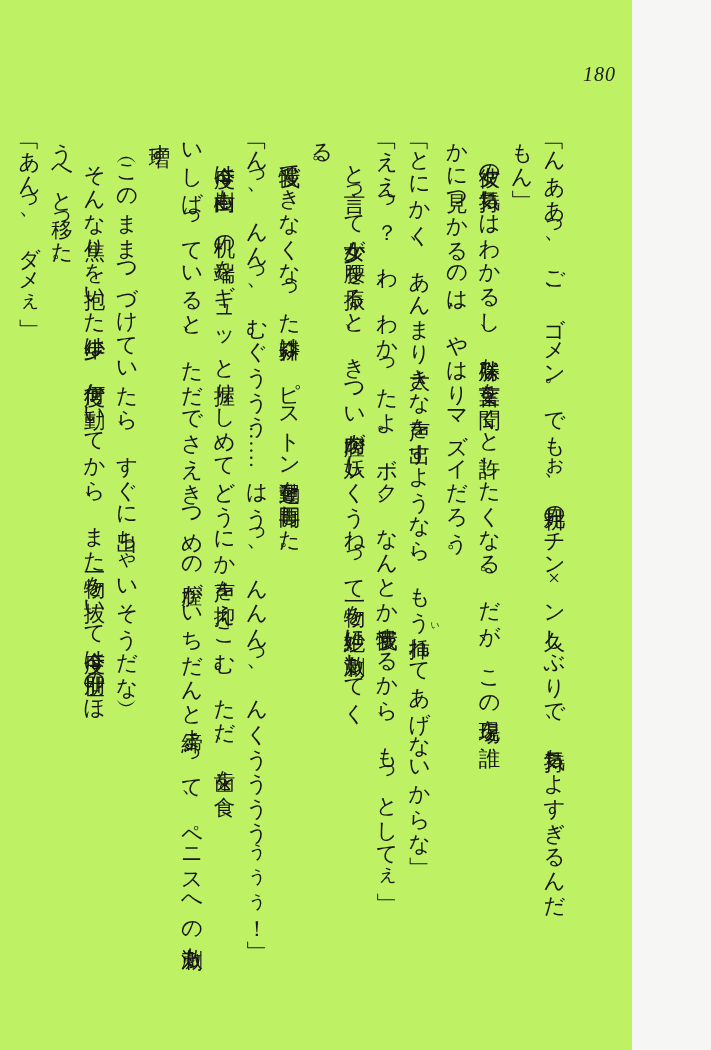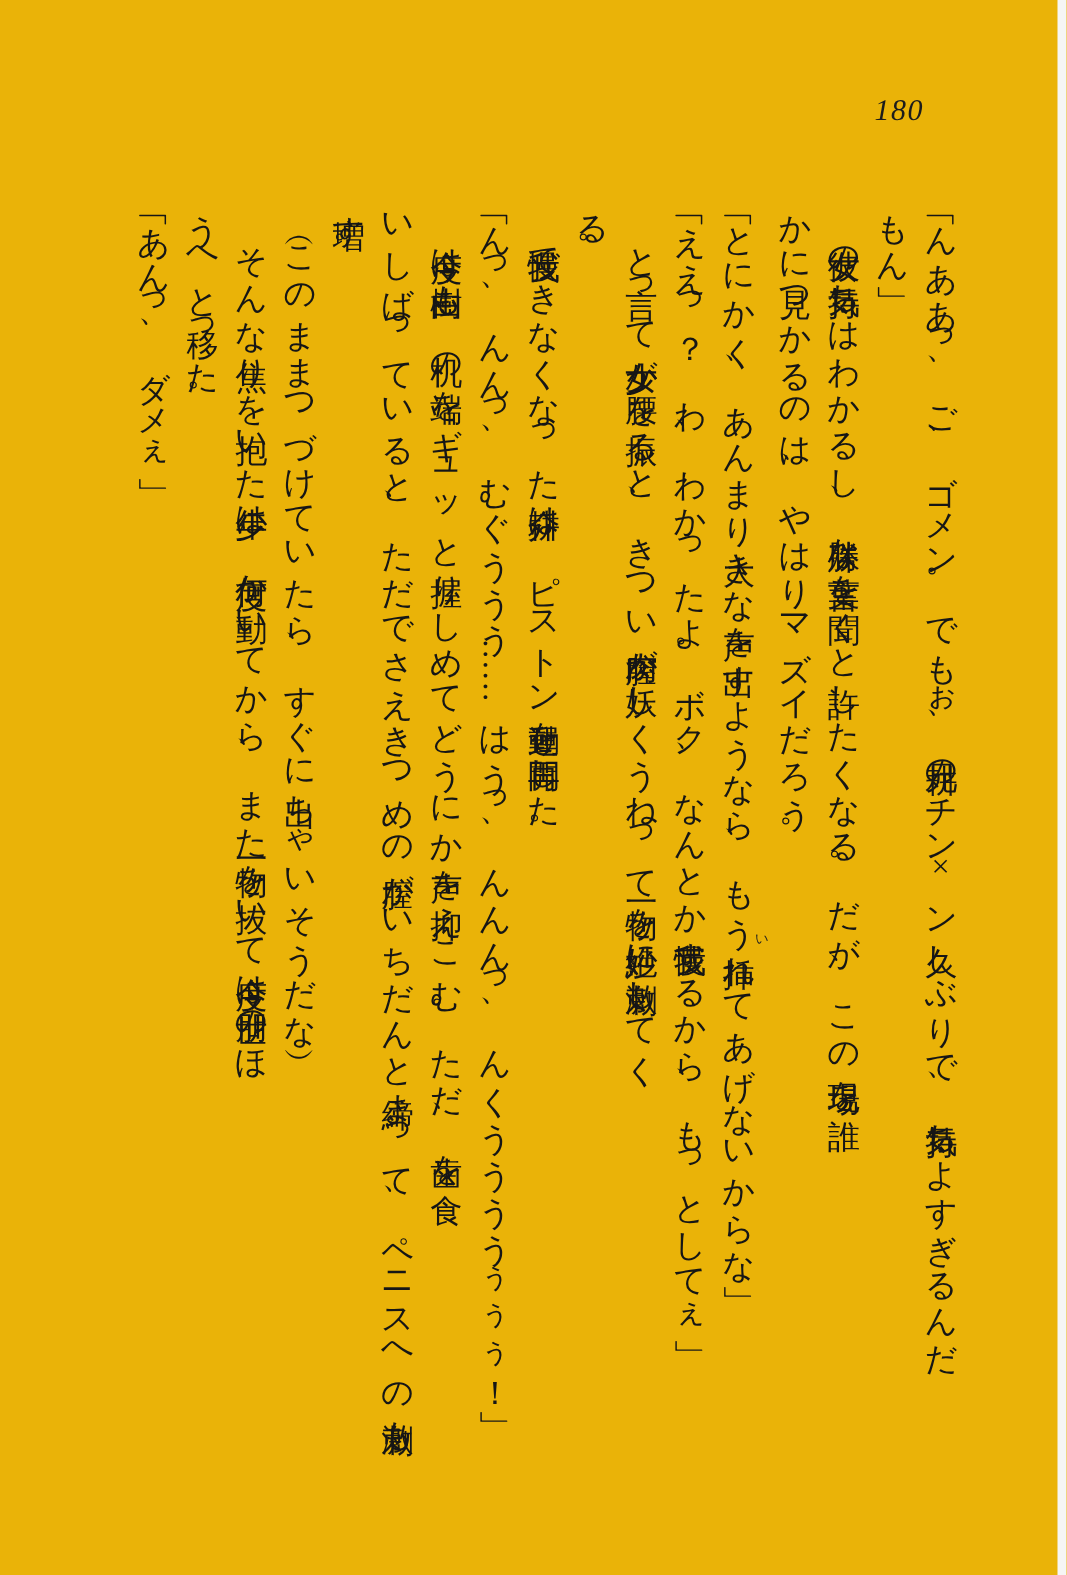--- a/index.html
+++ b/index.html
@@ -7,23 +7,23 @@
     padding: 0;
   }
   body {
     width: 711px;
     height: 1050px;
     background: #f6f6f4;
     font-family: "Liberation Serif", "DejaVu Serif", serif;
   }
   .page {
     position: relative;
-    width: 705px;
+    width: 632px;
     height: 1050px;
-    background: #eab308;
+    background: #bef264;
     overflow: hidden;
   }
   .page-number {
     position: absolute;
     top: 63px;
     left: 583px;
     font-size: 20px;
     font-style: italic;
     color: #1c1c1c;
     letter-spacing: 1px;

